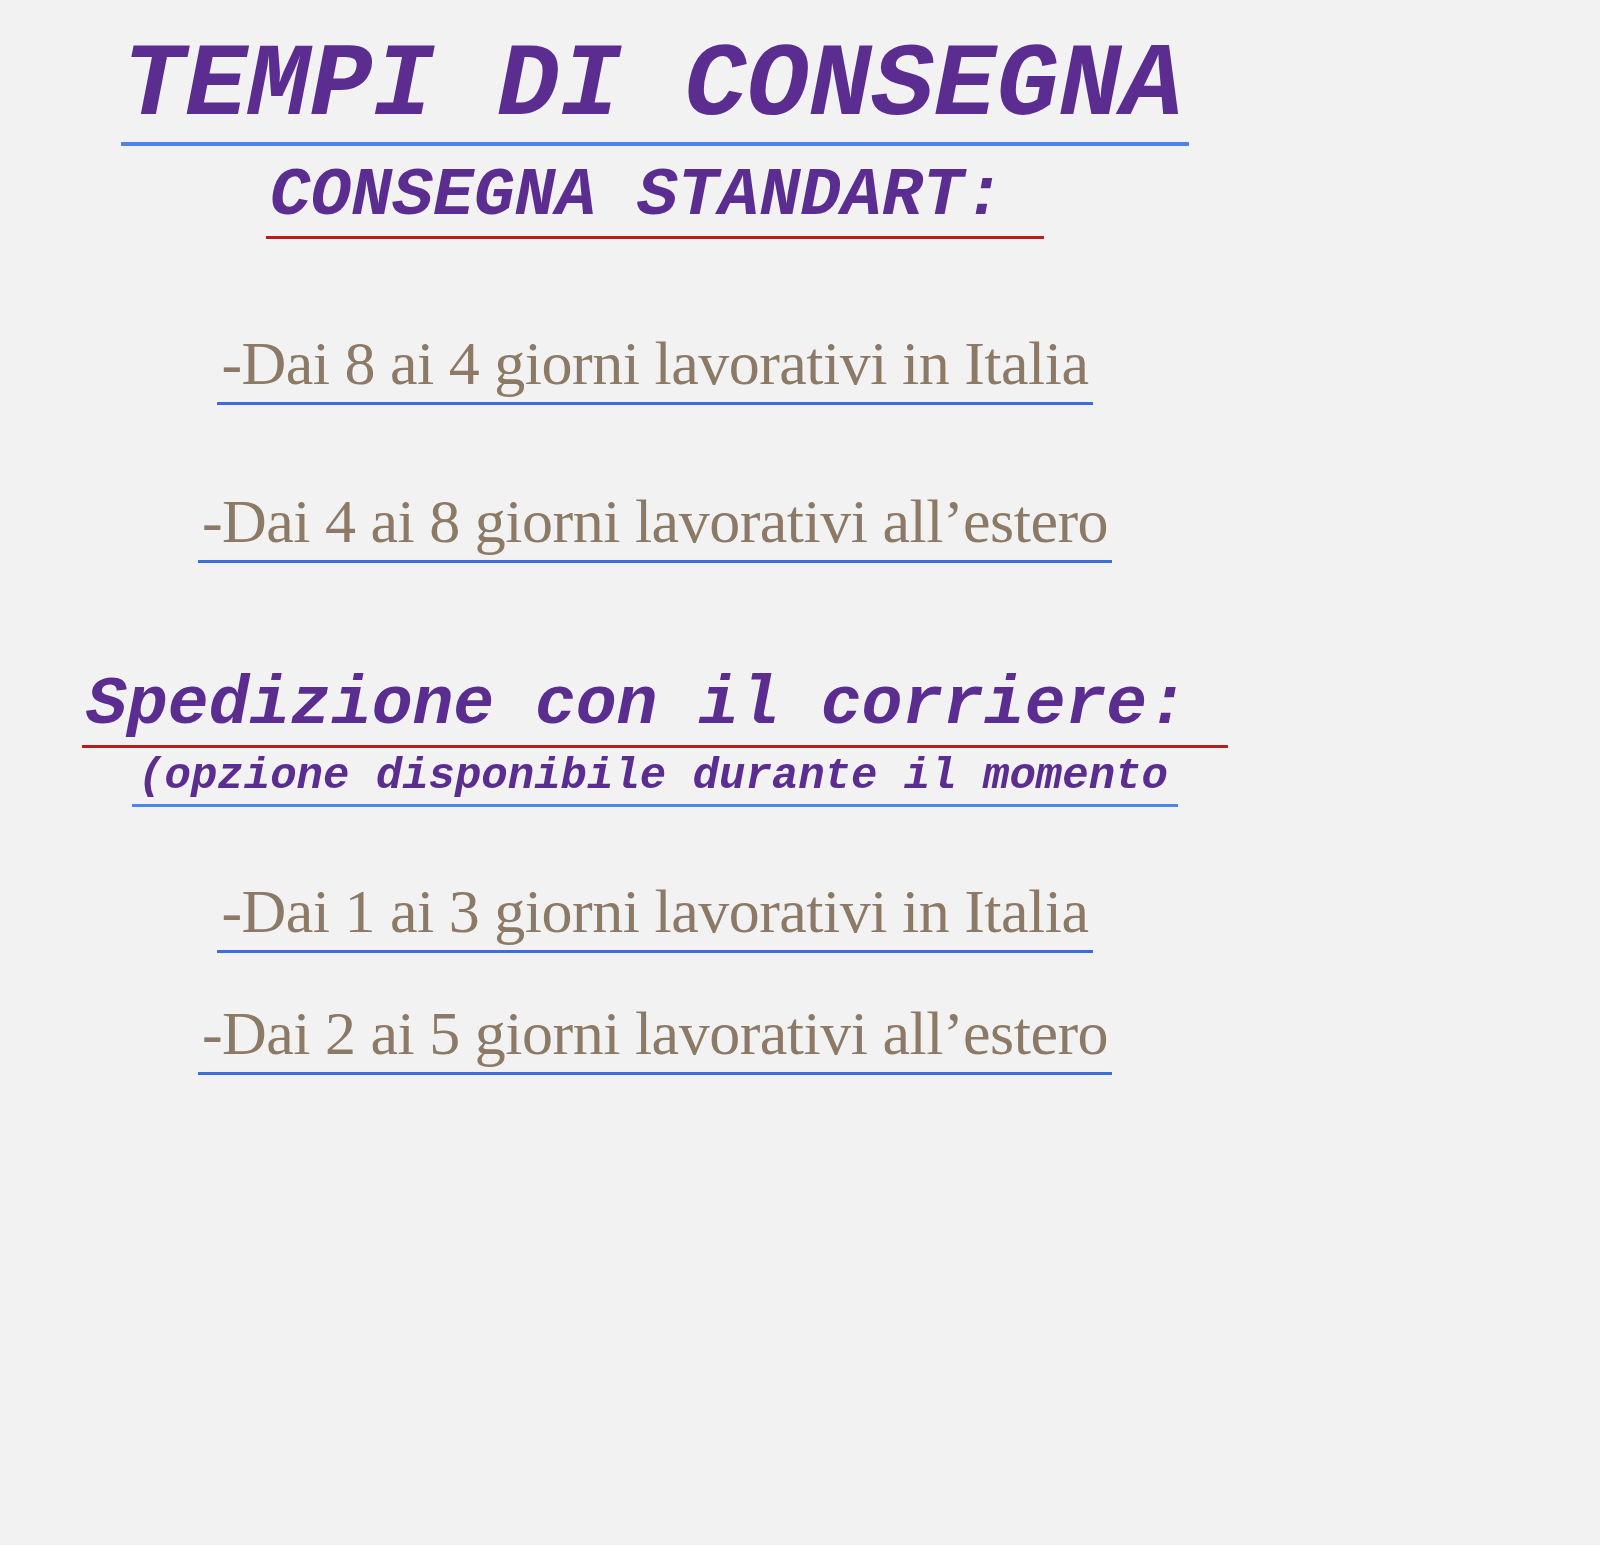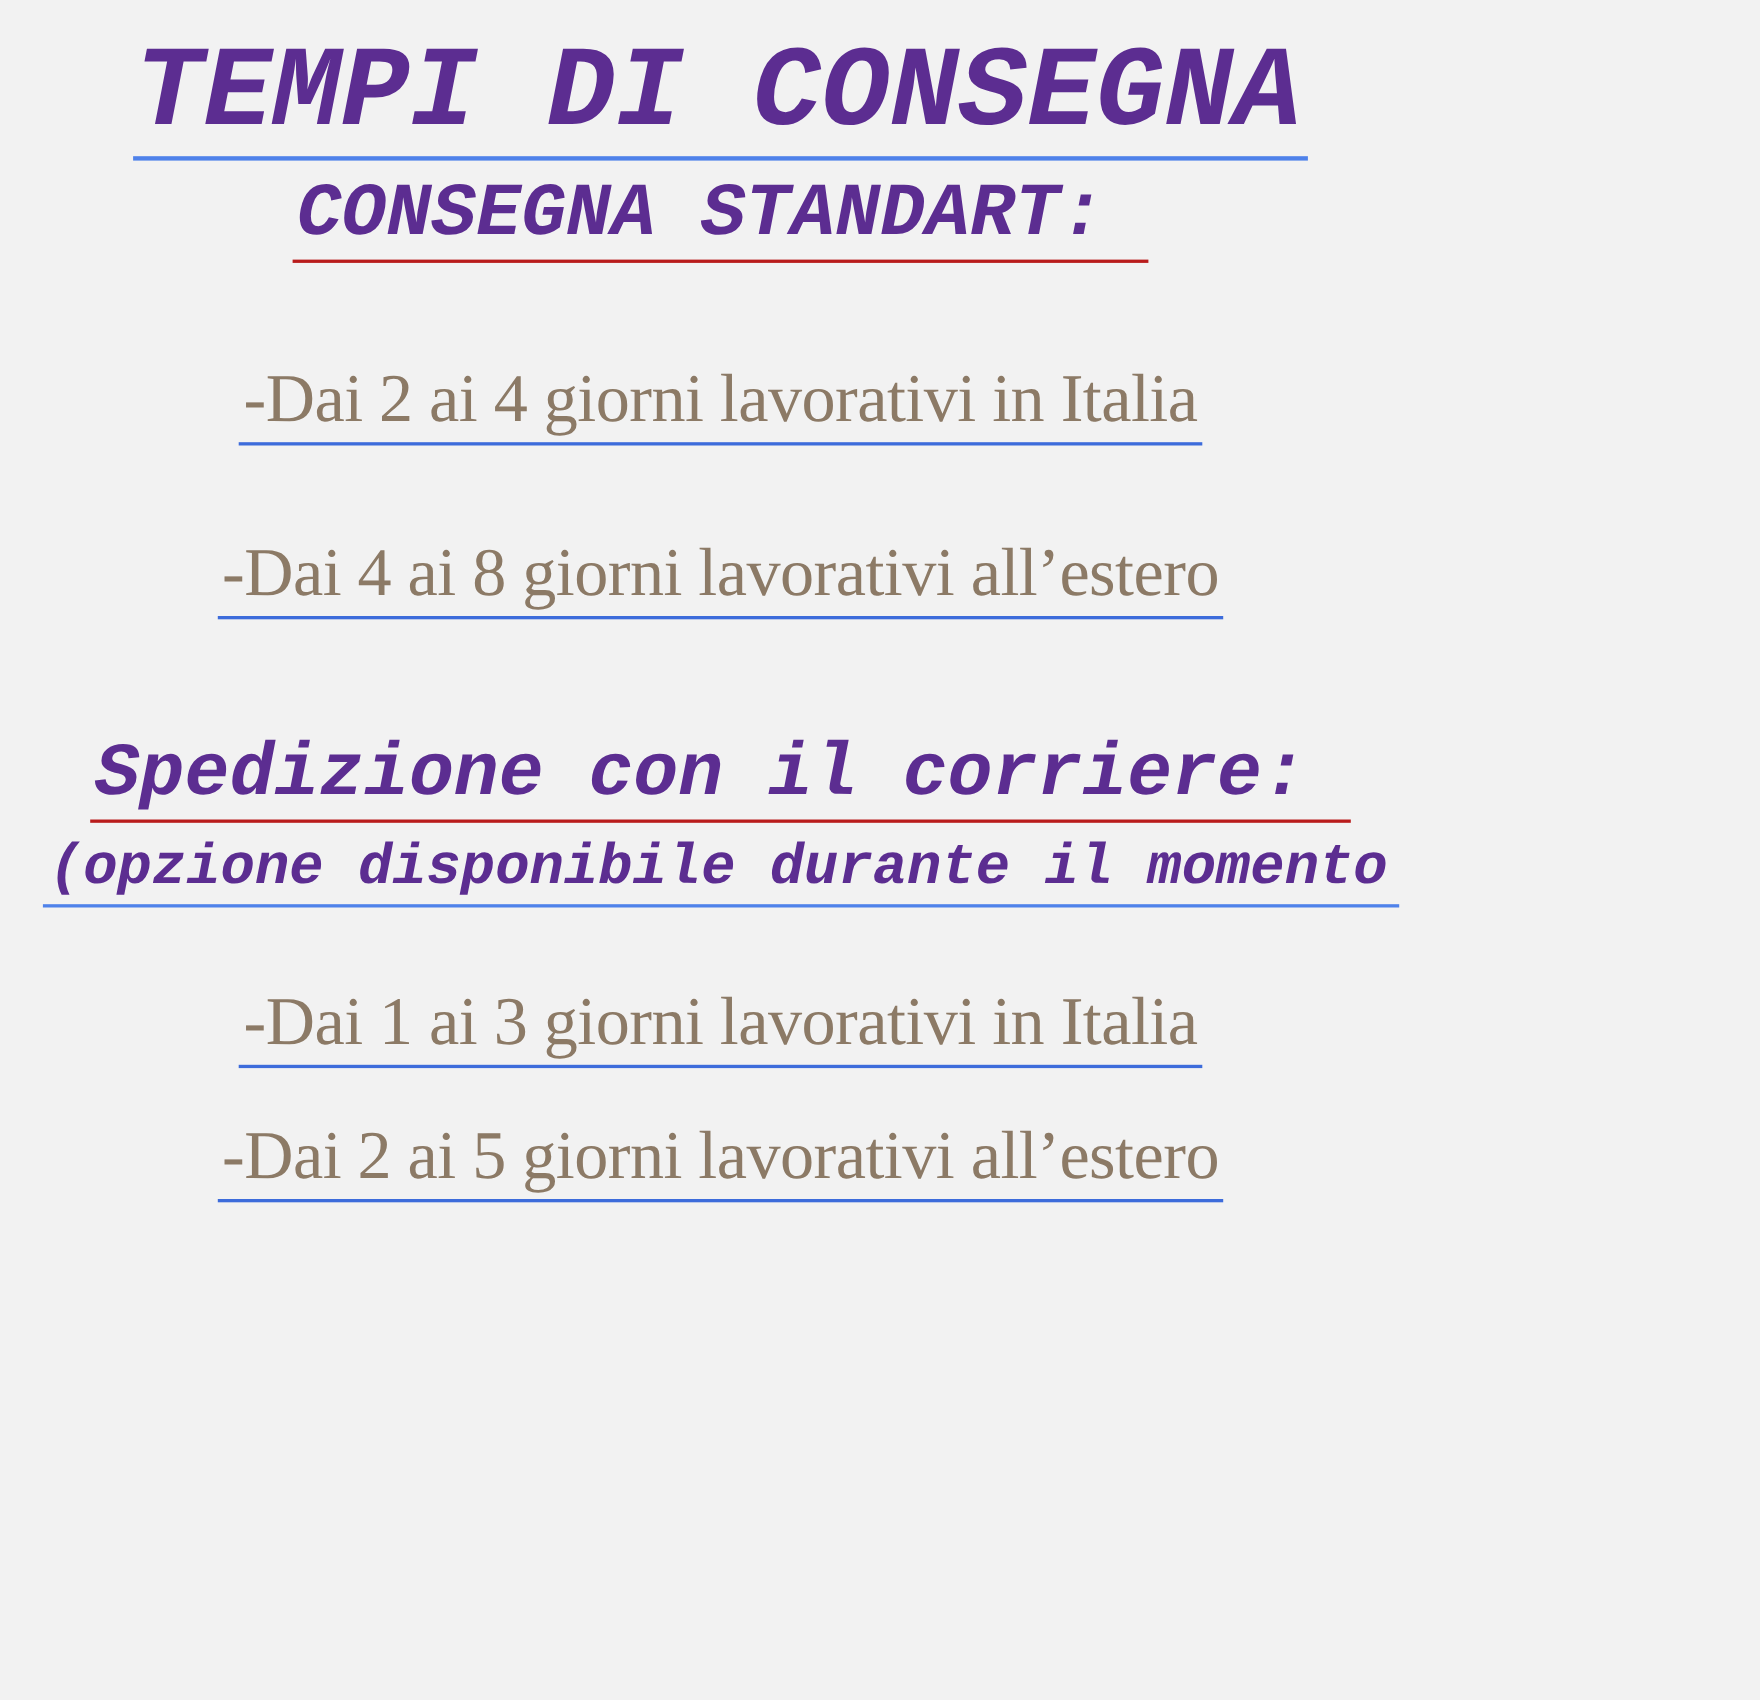--- a/index.html
+++ b/index.html
@@ -49,23 +49,22 @@
   }
   .section-heading.courier {
     margin-top: 108px;
     text-align: center;
   }
   .section-subheading {
     margin: 6px auto 0;
     font-weight: bold;
   }
   .section-subheading .u {
-    font-size: 52px;
+    font-size: 44px;
     font-style: italic;
-    margin-top: 10px;
     padding: 0 10px 6px 6px;
     border-bottom: 3px solid #4f82ea;
   }
   
   .delivery-line {
     margin: 0 auto;
     color: #8c7a66;
     letter-spacing: -0.5px;
   }
   .delivery-line .u {
@@ -88,21 +87,21 @@
 
   <h1 class="mono page-title">
     <span class="u">TEMPI DI CONSEGNA</span>
   </h1>
 
   <h2 class="mono section-heading">
     <span class="u">CONSEGNA STANDART:</span>
   </h2>
 
   <p class="delivery-line gap-lg">
-    <span class="u">-Dai 2 ai 4 giorni lavorativi in Italia</span>
+    <span class="u">-Dai 8 ai 4 giorni lavorativi in Italia</span>
   </p>
 
   <p class="delivery-line gap-lg2">
     <span class="u">-Dai 4 ai 8 giorni lavorativi all’estero</span>
   </p>
 
   <h2 class="mono section-heading courier">
     <span class="u">Spedizione con il corriere:</span>
   </h2>
 

